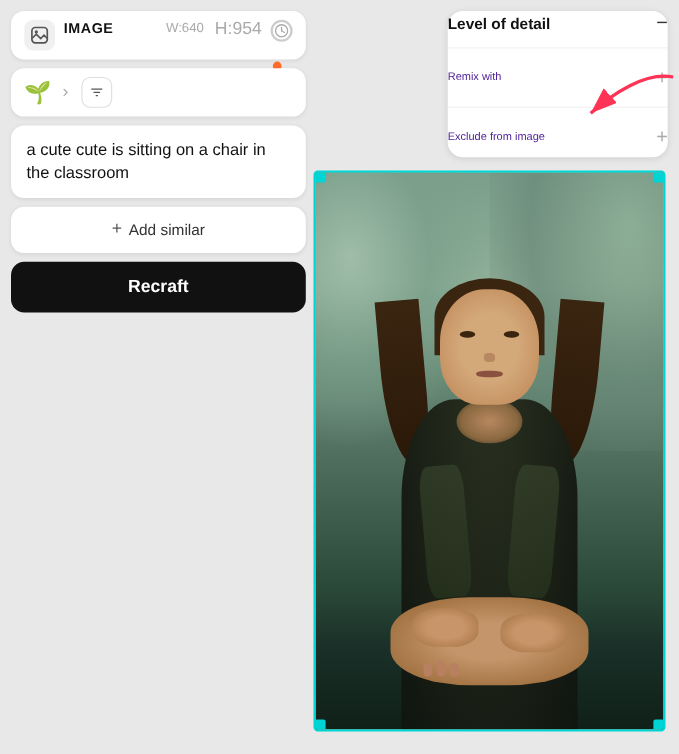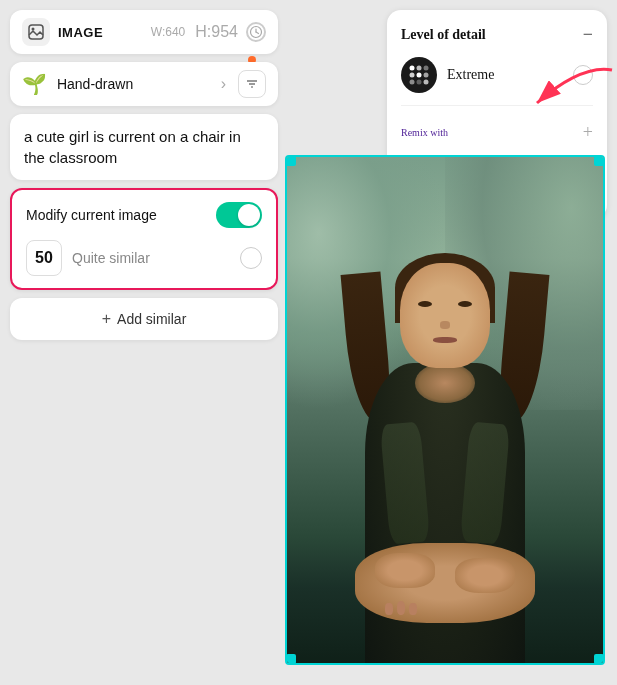--- a/index.html
+++ b/index.html
@@ -22,21 +22,21 @@
       flex-direction: column;
       gap: 8px;
     }
 
     
     .top-bar {
       background: white;
       border-radius: 12px;
       padding: 8px 12px;
       display: flex;
-      align-items: center;
+      align-items: flex-start;
       gap: 8px;
       box-shadow: 0 1px 4px rgba(0,0,0,0.08);
     }
     .image-icon-wrap {
       width: 28px;
       height: 28px;
       border-radius: 8px;
       background: #f0f0f0;
       display: flex;
       align-items: center;
@@ -220,26 +220,24 @@
       font-size: 16px;
       font-weight: 600;
       cursor: pointer;
     }
 
     
     .right-panel-top {
       position: absolute;
       right: 10px;
       top: 10px;
-      width: 220px;
+      width: 200px;
       background: white;
       border-radius: 14px;
-      padding: 14px;
       box-shadow: 0 1px 6px rgba(0,0,0,0.1);
-      font-family: Liberation Serif, serif;
     }
     .panel-header {
       display: flex;
       align-items: center;
       justify-content: space-between;
       margin-bottom: 12px;
     }
     .panel-title {
       font-size: 14px;
       font-weight: 600;
@@ -434,79 +432,51 @@
         <line x1="7" y1="4" x2="7" y2="7" stroke="#aaa" stroke-width="1.2" stroke-linecap="round"></line>
         <line x1="7" y1="7" x2="9.5" y2="8.5" stroke="#aaa" stroke-width="1.2" stroke-linecap="round"></line>
       </svg>
     </div>
   </div>
 
   <div class="orange-dot"></div>
 
   <div class="style-row" style="position:relative;">
     <span class="plant-icon">🌱</span>
-    <span class="style-name">Hand-drawn</span>
     <span class="chevron-right">›</span>
     <div class="filter-icon">
       <svg width="14" height="14" viewBox="0 0 14 14" fill="none">
         <line x1="2" y1="4" x2="12" y2="4" stroke="#555" stroke-width="1.2"></line>
         <line x1="4" y1="7" x2="10" y2="7" stroke="#555" stroke-width="1.2"></line>
         <line x1="6" y1="10" x2="8" y2="10" stroke="#555" stroke-width="1.2"></line>
       </svg>
     </div>
   </div>
 
   <div class="prompt-box">
-    <span class="prompt-text">a cute girl is current on a chair in the classroom</span>
-  </div>
-
-  <div class="modify-box">
-    <div class="modify-row">
-      <span class="modify-label">Modify current image</span>
-      <div class="toggle-wrap">
-        <div class="toggle-thumb"></div>
-      </div>
-    </div>
-    <div class="similarity-row">
-      <div class="sim-number">50</div>
-      <span class="sim-label">Quite similar</span>
-      <div class="sim-radio"></div>
-    </div>
-  </div>
+    <span class="prompt-text">a cute cute is sitting on a chair in the classroom</span>
+  </div>
+
 
   <button class="add-palette-btn">
     <span class="plus-icon">+</span>
     <span>Add similar</span>
   </button>
 
+  <button class="recraft-btn">
+    <span>Recraft</span>
+  </button>
 </div>
 
 <div class="right-panel-top">
   <div class="panel-header">
     <span class="panel-title">Level of detail</span>
     <span class="minus-btn">−</span>
   </div>
 
-  <div class="extreme-row">
-    <div class="extreme-dots-icon">
-      <svg width="28" height="28" viewBox="0 0 28 28" fill="none">
-        <circle cx="7" cy="7" r="2.5" fill="white"></circle>
-        <circle cx="14" cy="7" r="2.5" fill="white" opacity="0.7"></circle>
-        <circle cx="21" cy="7" r="2.5" fill="white" opacity="0.4"></circle>
-        <circle cx="7" cy="14" r="2.5" fill="white" opacity="0.8"></circle>
-        <circle cx="14" cy="14" r="2.5" fill="white"></circle>
-        <circle cx="21" cy="14" r="2.5" fill="white" opacity="0.6"></circle>
-        <circle cx="7" cy="21" r="2.5" fill="white" opacity="0.5"></circle>
-        <circle cx="14" cy="21" r="2.5" fill="white" opacity="0.3"></circle>
-        <circle cx="21" cy="21" r="2.5" fill="white" opacity="0.7"></circle>
-      </svg>
-    </div>
-    <span class="extreme-label">Extreme</span>
-    <div class="extreme-radio"></div>
-  </div>
 
   <div class="divider"></div>
 
   <div class="row-item">
     <span class="row-item-label">Remix with</span>
     <span class="row-plus">+</span>
   </div>
 
   <div class="divider"></div>
 

